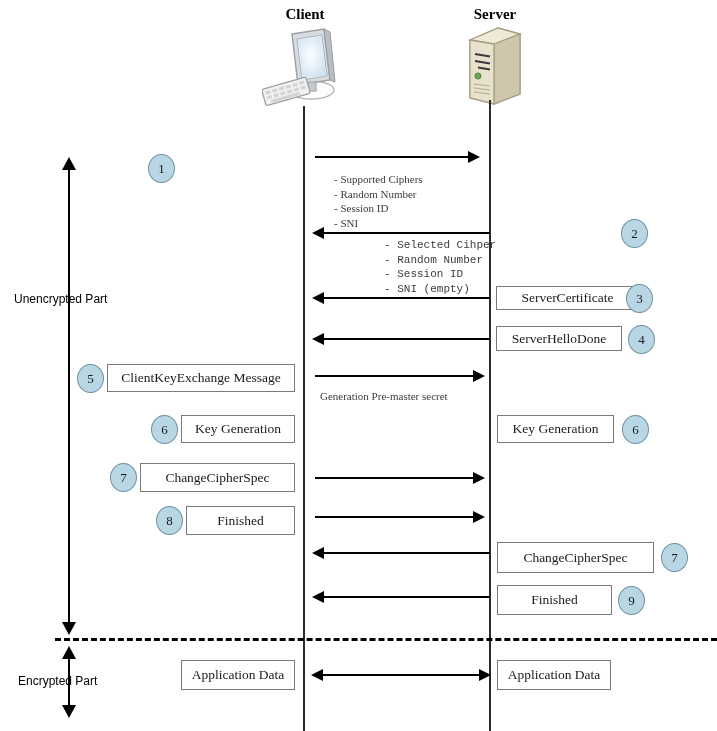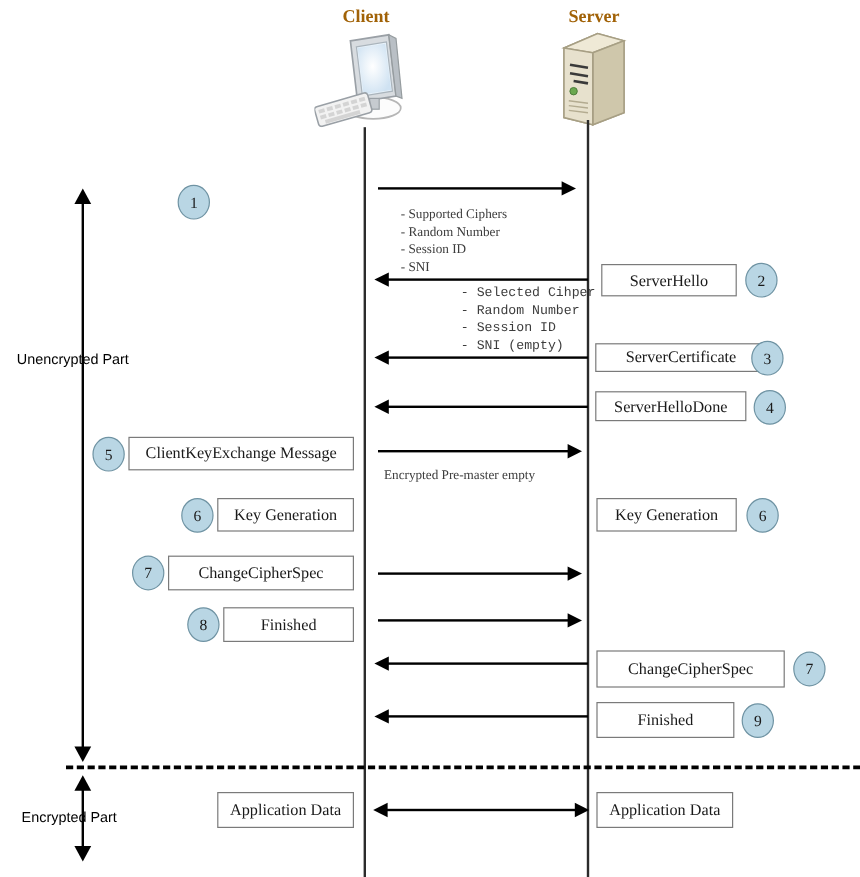--- a/index.html
+++ b/index.html
@@ -15,21 +15,21 @@
     overflow: hidden;
     font-family: "Liberation Serif", serif;
   }
 
   
   .actor-title {
     position: absolute;
     font-family: "Liberation Serif", serif;
     font-weight: bold;
     font-size: 15px;
-    color: #a16207;
+    color: #000000;
     text-align: center;
     white-space: nowrap;
   }
 
   
   .lifeline {
     position: absolute;
     width: 2px;
     background: #2b2b2b;
   }
@@ -224,21 +224,20 @@
     <div>- Supported Ciphers</div>
     <div>- Random Number</div>
     <div>- Session ID</div>
     <div>- SNI</div>
   </div>
 
   <div class="arrow" style="left:312px; top:226px; width:178px;">
     <div class="shaft" style="left:10px; width:168px;"></div>
     <div class="head left"></div>
   </div>
-  <div class="msgbox" style="left:501px; top:220px; width:113px; height:27px;">ServerHello</div>
   <div class="badge" style="left:621px; top:219px;">2</div>
   <div class="annot" style="left:384px; top:238px;font-family:Liberation Mono, monospace;">
     <div>- Selected Cihper</div>
     <div>- Random Number</div>
     <div>- Session ID</div>
     <div>- SNI (empty)</div>
   </div>
 
   <div class="arrow" style="left:312px; top:291px; width:178px;">
     <div class="shaft" style="left:10px; width:168px;"></div>
@@ -253,21 +252,21 @@
   </div>
   <div class="msgbox" style="left:496px; top:326px; width:126px; height:25px;">ServerHelloDone</div>
   <div class="badge" style="left:628px; top:325px;">4</div>
 
   <div class="badge" style="left:77px; top:364px;">5</div>
   <div class="msgbox" style="left:107px; top:364px; width:188px; height:28px;">ClientKeyExchange Message</div>
   <div class="arrow" style="left:315px; top:369px; width:170px;">
     <div class="shaft" style="left:0; width:160px;"></div>
     <div class="head right"></div>
   </div>
-  <div class="annot" style="left:320px; top:389px;">Encrypted Pre-master empty</div>
+  <div class="annot" style="left:320px; top:389px;">Generation Pre-master secret</div>
 
   <div class="badge" style="left:151px; top:415px;">6</div>
   <div class="msgbox" style="left:181px; top:415px; width:114px; height:28px;">Key Generation</div>
 
   <div class="msgbox" style="left:497px; top:415px; width:117px; height:28px;">Key Generation</div>
   <div class="badge" style="left:622px; top:415px;">6</div>
 
   <div class="badge" style="left:110px; top:463px;">7</div>
   <div class="msgbox" style="left:140px; top:463px; width:155px; height:29px;">ChangeCipherSpec</div>
   <div class="arrow" style="left:315px; top:471px; width:170px;">

